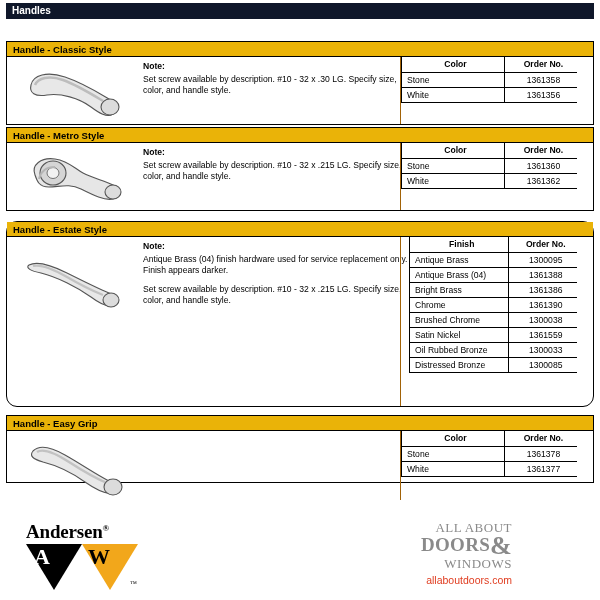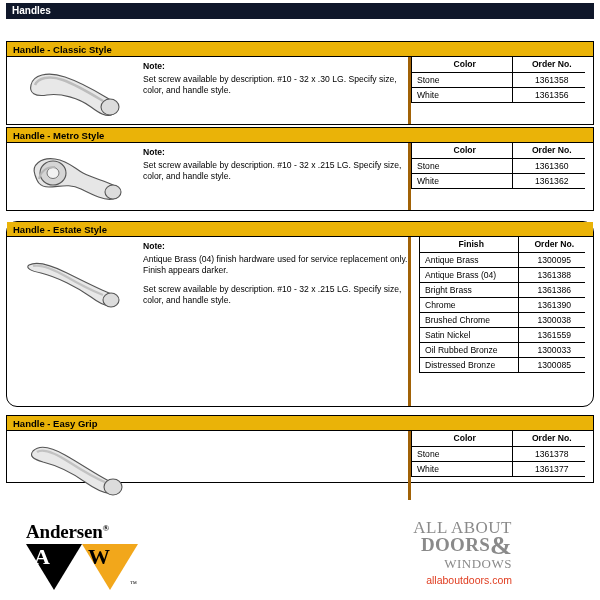--- a/index.html
+++ b/index.html
@@ -83,24 +83,24 @@
     font-weight: bold;
     margin-bottom: 1px;
   }
   .note-col p {
     margin: 0 0 7px 0;
   }
 
   
   .tbl {
     position: absolute;
-    right: 8px;
+    right: 16px;
     top: 0;
     width: 177px;
-    border-left: 3px solid #a16207;
+    border-left: 1px solid #a16207;
     box-sizing: border-box;
     border-collapse: collapse;
   }
   table.parts {
     border-collapse: collapse;
     width: 100%;
     font-size: 8.6px;
   }
   table.parts th, table.parts td {
     border: 1px solid #000000;
@@ -173,21 +173,21 @@
   .aad-logo {
     position: absolute;
     right: 12px;
     top: 8px;
     width: 210px;
     text-align: right;
     font-family: "Liberation Serif", serif;
     color: #8a8a8a;
   }
   .aad-l1 {
-    font-size: 17px;
+    font-size: 13px;
     letter-spacing: 0.5px;
     line-height: 15px;
   }
   .aad-l2 {
     font-size: 19px;
     font-weight: bold;
     line-height: 20px;
     letter-spacing: 0.3px;
   }
   .aad-l3 {

